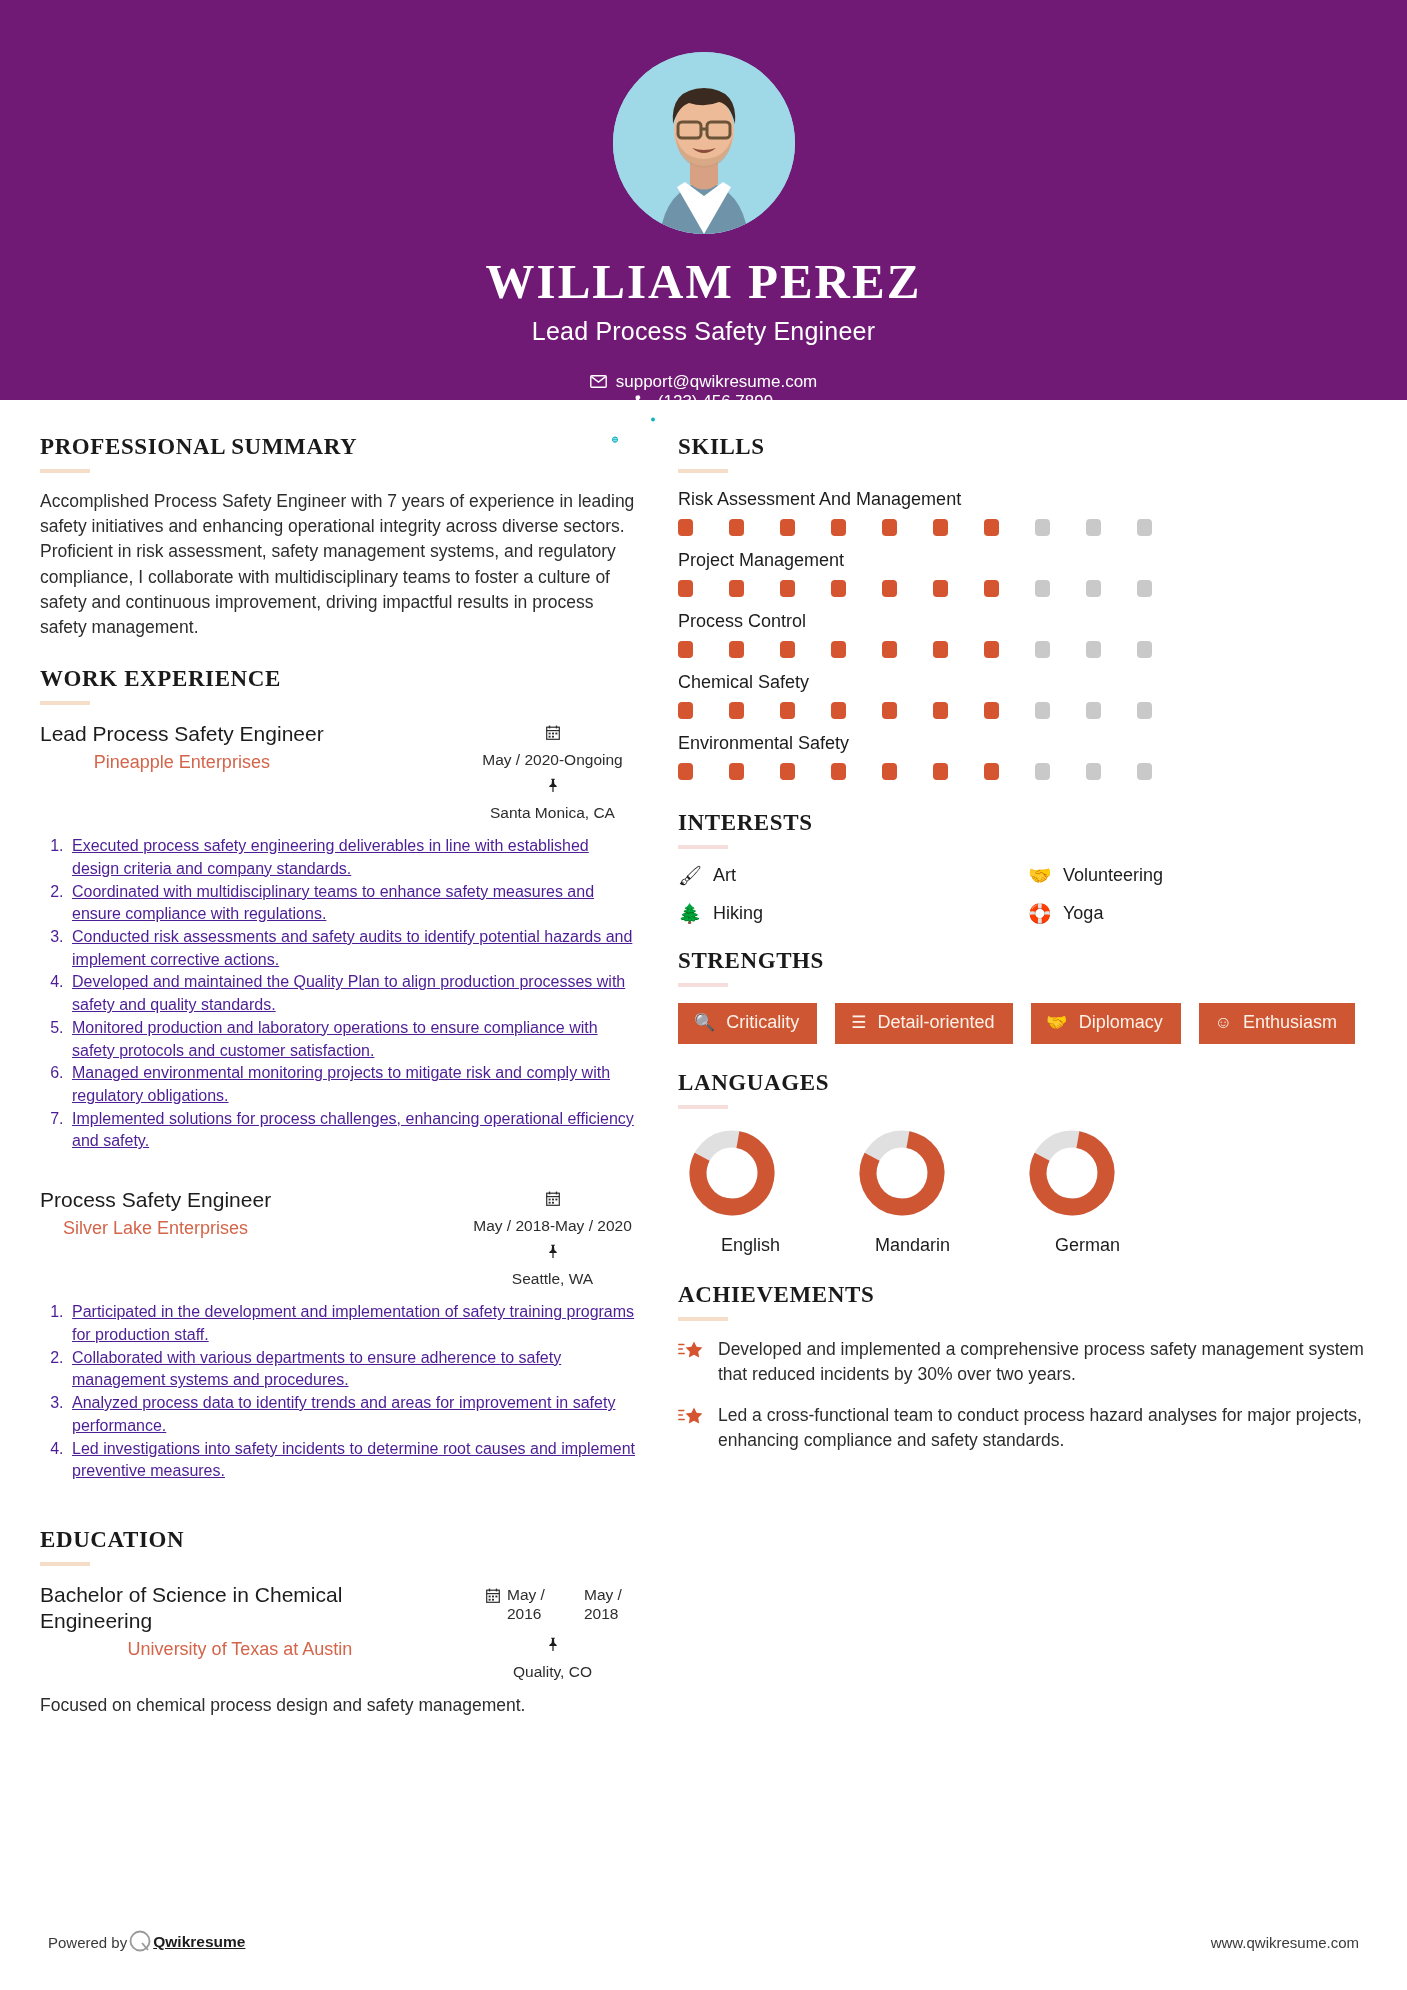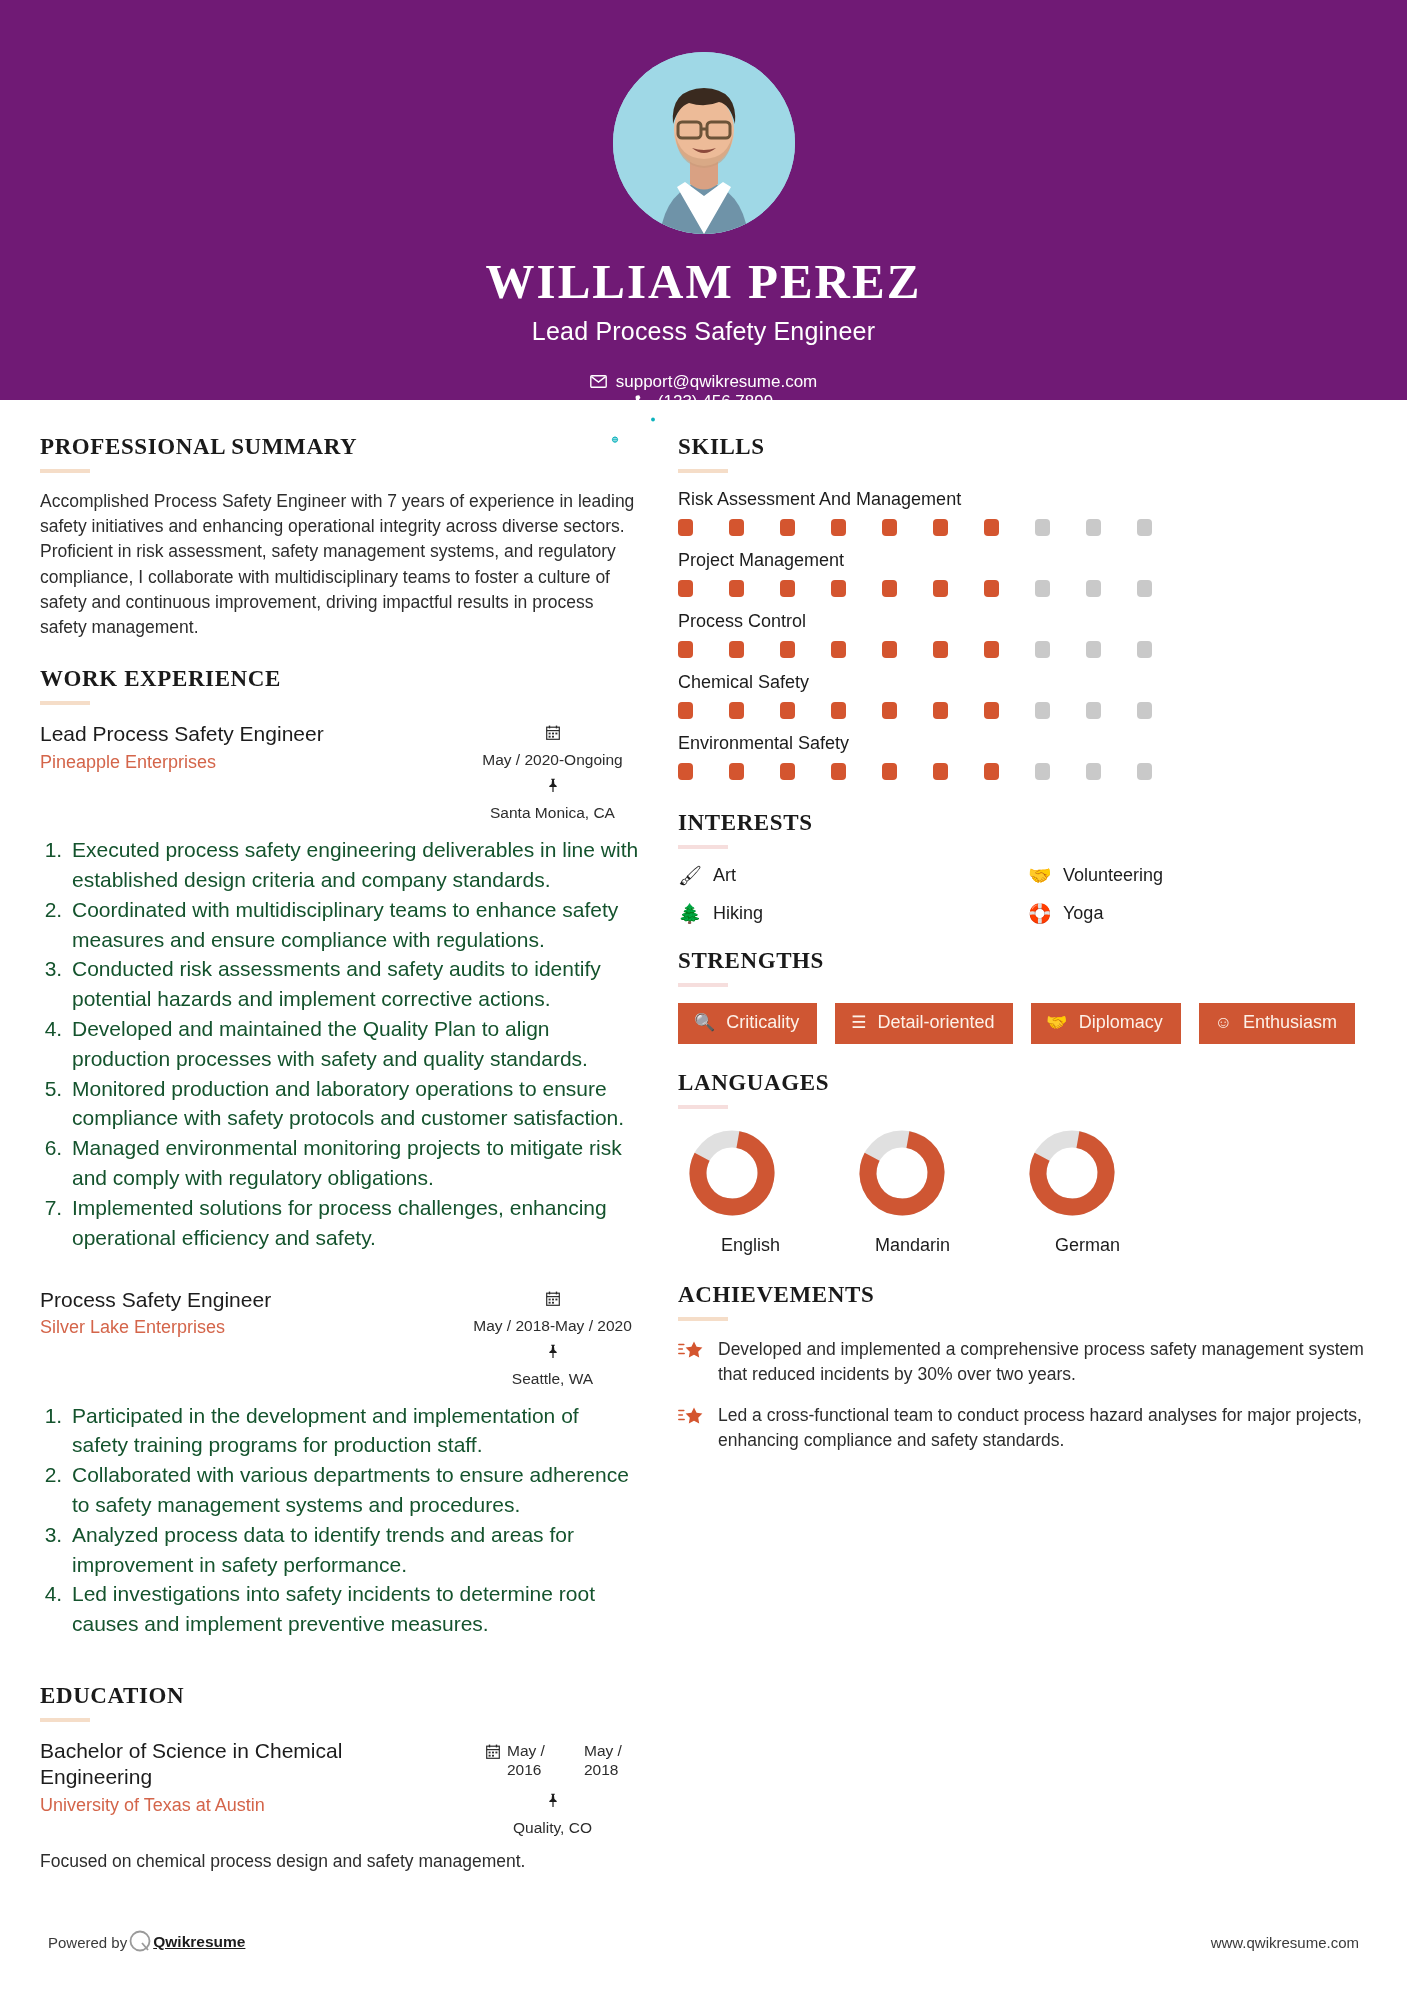--- a/index.html
+++ b/index.html
@@ -114,20 +114,21 @@
     font-size: 21px;
     color: #1c1c1c;
     line-height: 1.26;
     max-width: 430px;
   }
   .entry-org {
     font-size: 18px;
     color: #d4654a;
     line-height: 1.3;
     margin-top: 3px;
+    text-align: center;
   }
   .entry-meta {
     text-align: right;
     padding-top: 4px;
     min-width: 175px;
   }
   .meta-line {
     display: flex;
     align-items: center;
     justify-content: flex-end;
@@ -146,23 +147,24 @@
     font-size: 15.5px;
     color: #2d2d2d;
   }
   .meta-date-col { text-align: left; line-height: 1.2; width: 56px; }
   .meta-date-col.second { margin-left: 14px; }
   .entry-left { max-width: 430px; }
 
   ol.bullets {
     margin: 13px 0 0 0;
     padding-left: 28px;
-    font-size: 21px;
+    font-size: 16px;
     line-height: 1.42;
-    color: #14532d;
+    color: #4c1d95;
+    text-decoration: underline;
   }
   ol.bullets li { margin-bottom: 0px; padding-left: 4px; }
 
   .edu-note {
     font-size: 17.5px;
     color: #2d2d2d;
     margin-top: 12px;
     line-height: 1.42;
   }
 

